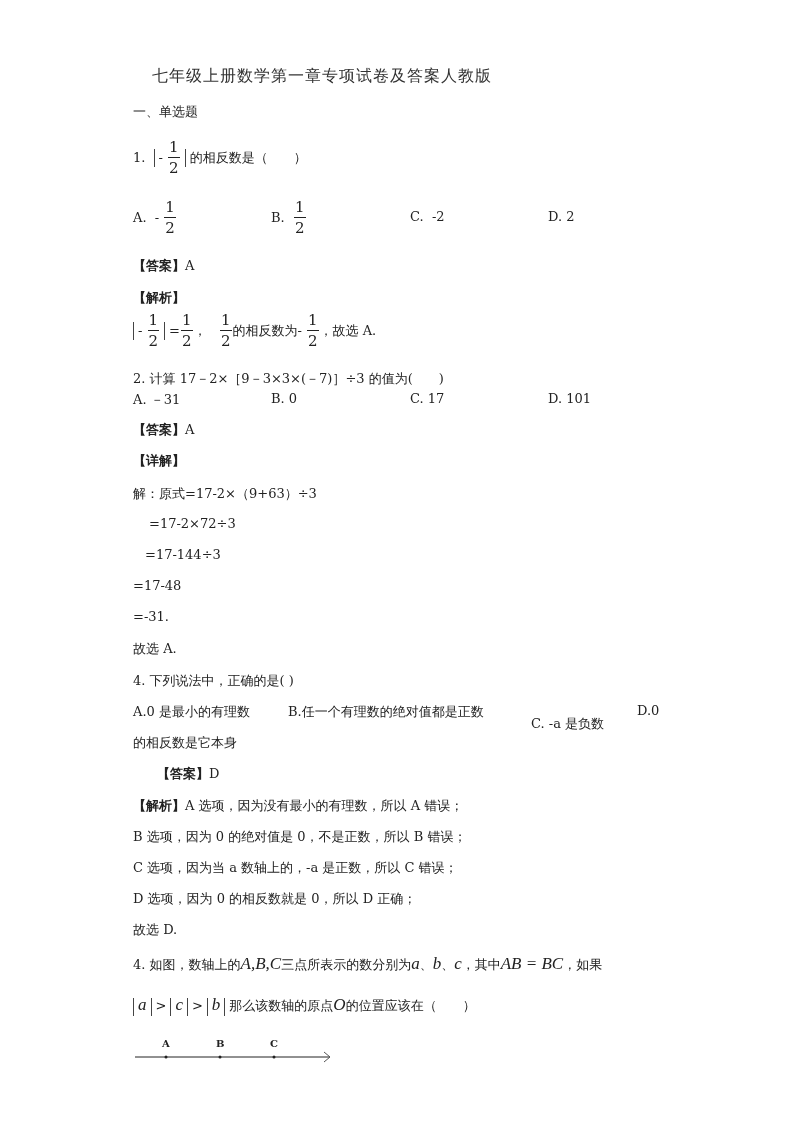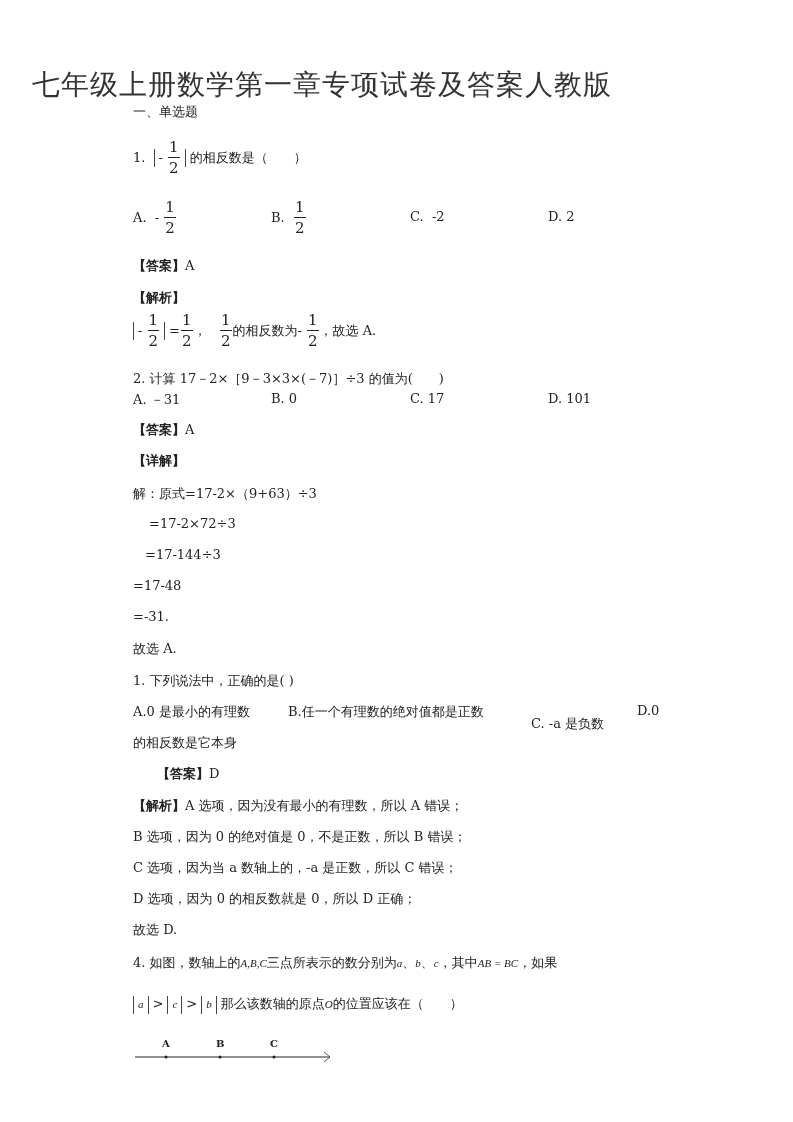--- a/index.html
+++ b/index.html
@@ -5,31 +5,31 @@
   html, body { margin: 0; padding: 0; background: #ffffff; }
   body {
     width: 793px; height: 1122px; position: relative; overflow: hidden;
     font-family: "DejaVu Serif", "Liberation Serif", serif;
     color: #222;
     font-size: 13px;
   }
   .abs { position: absolute; white-space: nowrap; }
   .title {
     left: 0; width: 644px; top: 66px; text-align: center;
-    font-size: 28px; color: #333; letter-spacing: 1px;
+    font-size: 16px; color: #333; letter-spacing: 1px;
   }
   .line { left: 133px; font-size: 13px; }
   .frac {
     display: inline-block; vertical-align: middle; text-align: center;
     line-height: 1; margin: 0 1px;
   }
   .frac .num { display: block; font-size: 15px; padding-bottom: 1px; border-bottom: 1px solid #222; padding: 0 1px 2px; }
   .frac .den { display: block; font-size: 15px; padding-top: 3px; }
   .abs-bar { display: inline-block; width: 1px; height: 18px; background: #444; vertical-align: middle; margin: 0 4px; }
-  .italic-math { font-family: "Liberation Serif", serif; font-style: italic; font-size: 11px; }
+  .italic-math { font-family: "Liberation Serif", serif; font-style: italic; font-size: 17px; }
   .opt { position: absolute; }
   .bracket { font-weight: bold; }
   .numline { position: absolute; left: 135px; top: 1040px; width: 200px; height: 30px; }
 </style>
 </head>
 <body>
 
 <div class="abs title">七年级上册数学第一章专项试卷及答案人教版</div>
 <div class="abs line" style="top:103px;">一、单选题</div>
 
@@ -75,21 +75,21 @@
 
 <div class="abs line" style="top:421px;"><span class="bracket">【答案】</span><span>A</span></div>
 <div class="abs line" style="top:452px;"><span class="bracket">【详解】</span></div>
 <div class="abs line" style="top:485px;">解：原式=17-2×（9+63）÷3</div>
 <div class="abs line" style="top:516px;margin-left:16px;">=17-2×72÷3</div>
 <div class="abs line" style="top:547px;margin-left:12px;">=17-144÷3</div>
 <div class="abs line" style="top:578px;">=17-48</div>
 <div class="abs line" style="top:609px;">=-31.</div>
 <div class="abs line" style="top:640px;">故选 A.</div>
 
-<div class="abs line" style="top:672px;">1. 下列说法中，正确的是(  )</div>
+<div class="abs line" style="top:672px;">4. 下列说法中，正确的是(  )</div>
 <div class="opt" style="left:133px; top:703px;"><span>A.</span><span>0 是最小的有理数</span></div>
 <div class="opt" style="left:288px; top:703px;"><span>B.</span><span>任一个有理数的绝对值都是正数</span></div>
 <div class="opt" style="left:531px; top:703px;margin-top:12px;"><span>C.</span>&nbsp;<span>-a 是负数</span></div>
 <div class="opt" style="left:637px; top:703px;"><span>D.</span><span>0</span></div>
 <div class="abs line" style="top:734px;">的相反数是它本身</div>
 <div class="abs line" style="top:765px;margin-left:24px;"><span class="bracket">【答案】</span><span>D</span></div>
 <div class="abs line" style="top:797px;"><span class="bracket">【解析】</span><span>A 选项，因为没有最小的有理数，所以 A 错误；</span></div>
 <div class="abs line" style="top:828px;">B 选项，因为 0 的绝对值是 0，不是正数，所以 B 错误；</div>
 <div class="abs line" style="top:859px;">C 选项，因为当 a 数轴上的，-a 是正数，所以 C 错误；</div>
 <div class="abs line" style="top:890px;">D 选项，因为 0 的相反数就是 0，所以 D 正确；</div>

